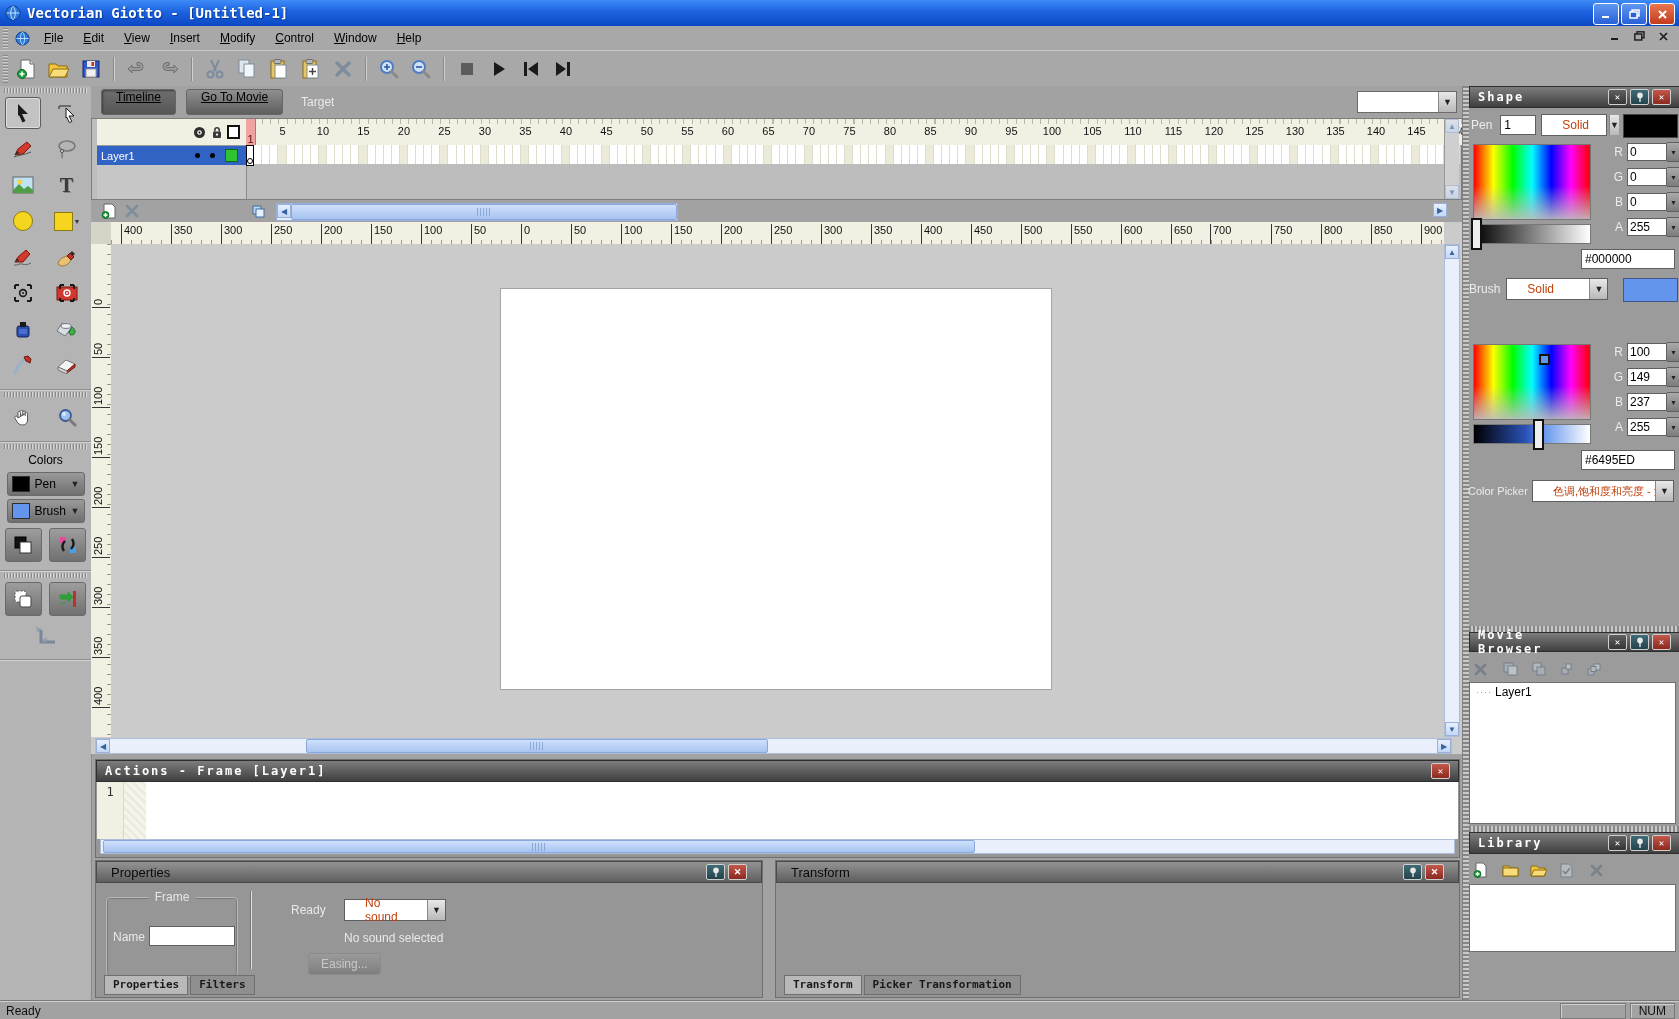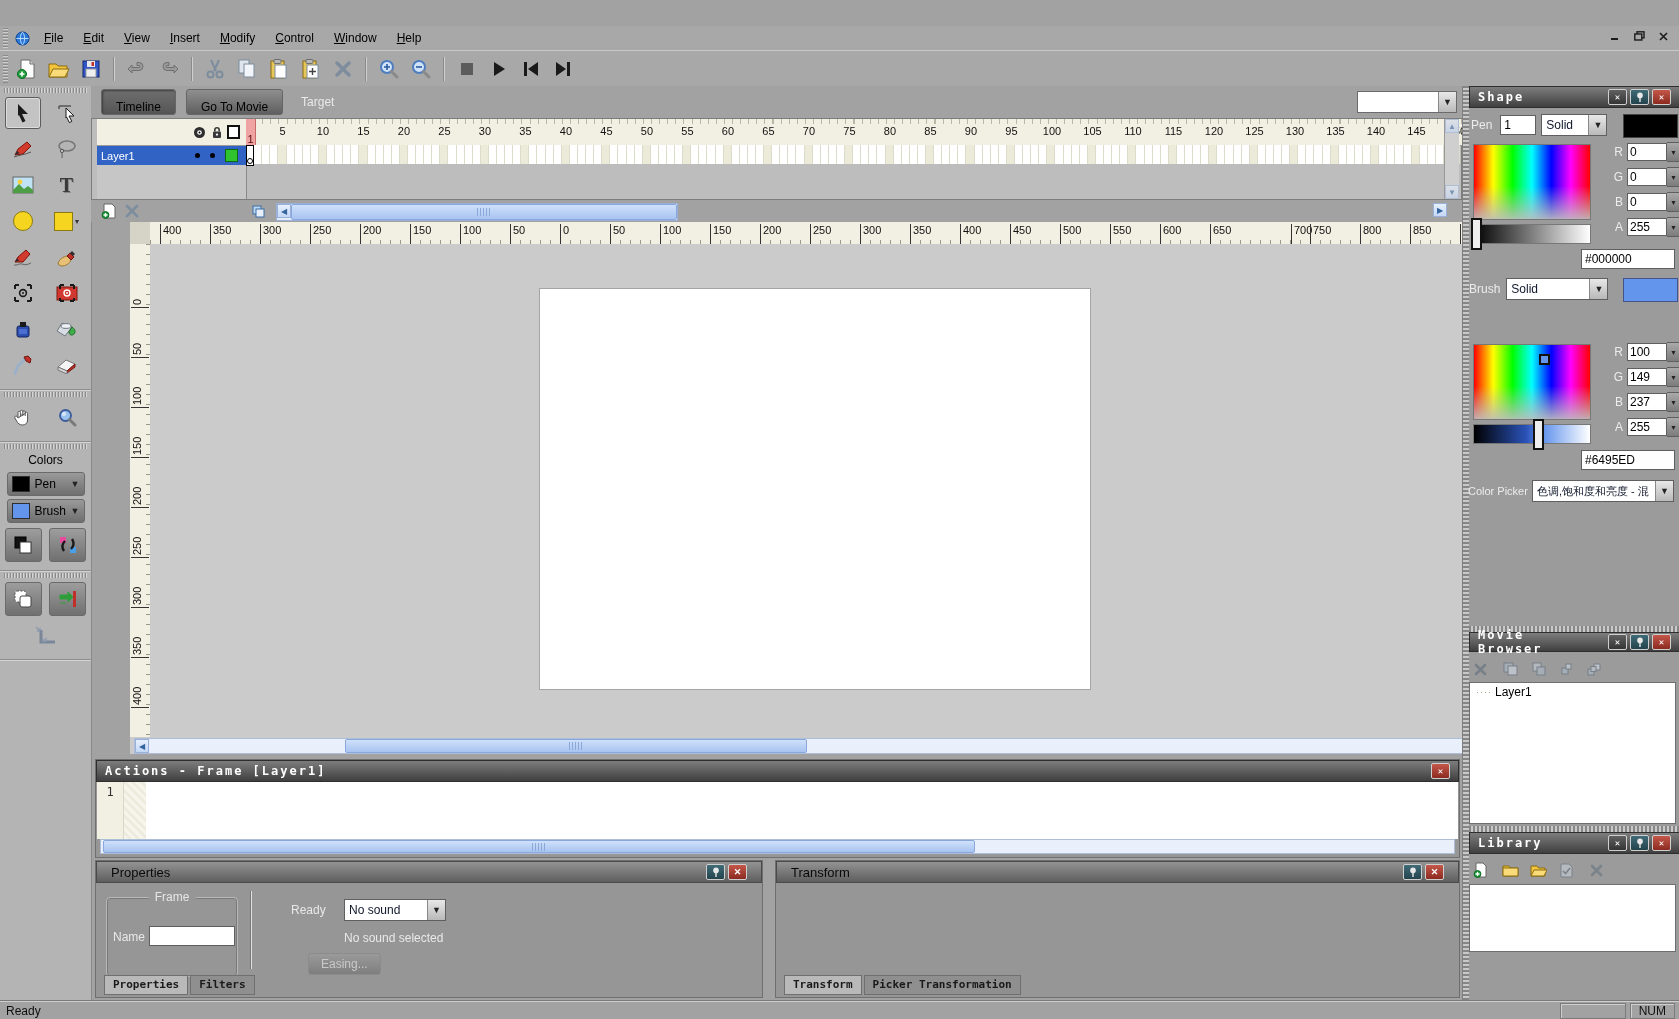--- a/index.html
+++ b/index.html
@@ -47,21 +47,21 @@
     background:linear-gradient(to bottom,#9a9a9a,#6f6f6f);display:flex;align-items:center;padding:0 4px;box-sizing:border-box;color:#000;}
   .color-drop .sw{width:16px;height:14px;border:1px solid #2e2e2e;margin-right:5px;}
   .color-drop .lbl{flex:1;font-size:12px;}
   .color-drop .arr{font-size:9px;color:#222;}
   .sq-btn{width:35px;height:32px;border:1px solid #6a6a6a;border-radius:3px;
     background:linear-gradient(to bottom,#9d9d9d,#707070);display:inline-flex;align-items:center;justify-content:center;margin:2px;}
 
   
   #tl-header{left:91px;top:86px;width:1371px;height:32px;background:#A2A2A2;display:flex;align-items:center;}
   .tl-tab{height:24px;padding:0 14px;margin-left:10px;border:1px solid #666;border-radius:3px;
-    background:linear-gradient(to bottom,#8f8f8f,#5f5f5f);color:#000;display:flex;align-items:flex-end;font-size:12px;}
+    background:linear-gradient(to bottom,#8f8f8f,#5f5f5f);color:#000;display:flex;align-items:flex-start;font-size:12px;text-decoration:underline;}
   .tl-tab.pressed{background:linear-gradient(to bottom,#6f6f6f,#555);box-shadow:inset 1px 1px 2px #3f3f3f;}
   #tl-target{margin-left:18px;color:#e9e9e9;}
   #tl-combo{position:absolute;left:1266px;top:5px;width:98px;height:20px;background:#fff;border:1px solid #6b6b6b;display:flex;}
   #tl-combo .field{flex:1;}
   .combo-btn{width:17px;background:linear-gradient(to bottom,#e8e8e8,#b9b9b9);border-left:1px solid #888;
     display:flex;align-items:center;justify-content:center;font-size:9px;color:#222;}
   #tl-grid{left:91px;top:118px;width:1371px;height:82px;background:#BDBDBD;border:1px solid #7d7d7d;box-sizing:border-box;}
   #layer-col{position:absolute;left:5px;top:0;width:149px;height:100%;border-right:1px solid #8a8a8a;background:#C6C6C6;}
   #layer-col .hdr{height:26px;background:#F2F0E3;border-bottom:1px solid #9a9a9a;display:flex;align-items:center;justify-content:flex-end;gap:4px;padding-right:6px;}
   .hdr-ico{width:13px;height:13px;display:flex;align-items:center;justify-content:center;font-size:10px;}
@@ -86,21 +86,21 @@
     display:flex;align-items:center;justify-content:center;font-size:8px;color:#35649f;box-sizing:border-box;}
   #tl-bottombar{left:91px;top:200px;width:1371px;height:22px;background:#A2A2A2;display:flex;align-items:center;}
   .small-ico{margin:0 4px;display:flex;align-items:center;}
   #tl-hscroll{position:absolute;left:185px;top:3px;width:400px;height:16px;background:#E4EDFB;border:1px solid #9ab0d8;display:flex;}
   .scroll-thumb{background:linear-gradient(to bottom,#cfe0fb,#a8c4f0);border:1px solid #88a7dc;border-radius:2px;position:relative;}
   .thumb-grip{position:absolute;left:50%;top:50%;transform:translate(-50%,-50%);
     width:14px;height:8px;background:repeating-linear-gradient(to right,#8aa8d8 0 1px,transparent 1px 3px);}
   #tl-right-btn{position:absolute;left:1342px;top:3px;}
 
   
-  #canvas{left:91px;top:222px;width:1371px;height:532px;background:#CBCBCB;margin-left:39px;}
+  #canvas{left:91px;top:222px;width:1371px;height:532px;background:#CBCBCB;}
   #h-ruler{position:absolute;left:20px;top:0;width:1333px;height:22px;background:#F2F0E3;border-bottom:1px solid #7d7d7d;overflow:hidden;
     background-image:repeating-linear-gradient(to right,#9a9889 0 1px,transparent 1px 10px);background-size:100% 4px;background-position:0 18px;background-repeat:no-repeat;}
   .hr-label{position:absolute;top:2px;transform:translateX(1px);font-size:11px;color:#111;border-left:1px solid #333;padding-left:2px;height:20px;}
   #ruler-corner{position:absolute;left:0;top:0;width:20px;height:22px;background:#D6D4C6;border-right:1px solid #9a9a9a;border-bottom:1px solid #7d7d7d;}
   #v-ruler{position:absolute;left:0;top:22px;width:20px;height:493px;background:#F2F0E3;border-right:1px solid #7d7d7d;overflow:hidden;
     background-image:repeating-linear-gradient(to bottom,#9a9889 0 1px,transparent 1px 10px);background-size:4px 100%;background-position:16px 0;background-repeat:no-repeat;}
   .vr-label{position:absolute;left:1px;transform:rotate(-90deg);transform-origin:left top;font-size:11px;color:#111;
     border-left:1px solid #333;padding-left:2px;height:18px;}
   #work{position:absolute;left:20px;top:22px;width:1333px;height:493px;background:#CBCBCB;overflow:hidden;}
   #stage{position:absolute;left:389px;top:44px;width:550px;height:400px;background:#fff;border:1px solid #a5a5a5;}
@@ -126,21 +126,21 @@
   #actions-hscroll{position:absolute;left:4px;bottom:3px;width:1355px;height:15px;background:#E9F0FB;border:1px solid #aebed8;display:flex;box-sizing:border-box;}
 
   .lt-title{background:linear-gradient(to bottom,#939393,#5e5e5e);border:1px solid #4a4a4a;color:#0a0a0a;
     font-size:13px;display:flex;align-items:center;padding:0 14px;box-sizing:border-box;}
   #properties{left:95px;top:860px;width:668px;height:138px;background:#969696;border:1px solid #6f6f6f;box-sizing:border-box;}
   .groupbox{position:absolute;border:1px solid #b8b8b8;box-shadow:inset 0 0 0 1px #7a7a7a;border-radius:4px;}
   .groupbox .legend{position:absolute;top:-8px;left:50%;transform:translateX(-50%);background:#969696;padding:0 6px;color:#e6e6e6;}
   .plabel{color:#e9e9e9;}
   .tinput{background:#fff;border:1px solid #5f5f5f;height:18px;font-size:12px;padding:0 3px;font-family:"Liberation Sans",sans-serif;box-sizing:content-box;}
   .comboBox{background:#fff;border:1px solid #5f5f5f;height:20px;display:flex;align-items:center;}
-  .comboBox .cv{flex:1;padding:0 4px;color:#0f172a;}
+  .comboBox .cv{flex:1;padding:0 20px;color:#c2410c;}
   .dis-btn{border:1px solid #8b8b8b;border-radius:3px;background:linear-gradient(to bottom,#9a9a9a,#7e7e7e);
     color:#c9c9c9;padding:3px 12px;display:inline-block;}
   .tabrow{position:absolute;left:0;bottom:2px;height:20px;display:flex;padding-left:8px;gap:2px;}
   .tab{font-family:"DejaVu Sans Mono",monospace;font-size:11px;font-weight:bold;padding:2px 8px;
     border:1px solid #6f6f6f;background:#8f8f8f;color:#1a1a1a;}
   .tab.active{background:#b9b9b9;}
   #transform{left:775px;top:860px;width:685px;height:138px;background:#969696;border:1px solid #6f6f6f;box-sizing:border-box;}
 
   
   #dock{left:1462px;top:86px;width:217px;height:914px;background:#9B9B9B;border-left:1px solid #7f7f7f;}
@@ -160,20 +160,45 @@
   
   #statusbar{left:0;top:1000px;width:1679px;height:19px;background:#A2A2A2;border-top:1px solid #7a7a7a;
     box-shadow:inset 0 1px 0 #cecece;display:flex;align-items:center;color:#0f0f0f;}
   .sb-cell{border:1px solid #7a7a7a;box-shadow:1px 1px 0 #cfcfcf inset;height:14px;display:flex;align-items:center;padding:0 8px;}
 </style>
 </head>
 <body>
 
 <div id="app">
 
+  <div class="abs" id="titlebar">
+    <svg width="16" height="16" viewBox="0 0 16 16">
+        <circle cx="8" cy="8" r="7" fill="#2b78d8" stroke="#0a3f8a"></circle>
+        <path d="M1.5 8h13M8 1.2c3 2.8 3 10.8 0 13.6M8 1.2c-3 2.8-3 10.8 0 13.6" stroke="#bfe0ff" fill="none" stroke-width="1"></path>
+      </svg>
+    <span class="ttext">Vectorian Giotto - [Untitled-1]</span>
+    <div class="winbtns">
+      <div class="winbtn">
+          <svg width="10" height="9" viewBox="0 0 10 9">
+            <rect x="1" y="6" width="7" height="2" fill="#fff"></rect>
+          </svg>
+        </div>
+      <div class="winbtn">
+          <svg width="11" height="10" viewBox="0 0 11 10">
+            <rect x="3" y="1" width="7" height="6" fill="none" stroke="#fff" stroke-width="1.5"></rect>
+            <rect x="1" y="3" width="7" height="6" fill="#2a61d8" stroke="#fff" stroke-width="1.5"></rect>
+          </svg>
+        </div>
+      <div class="winbtn close">
+          <svg width="9" height="9" viewBox="0 0 9 9">
+            <path d="M1 1l7 7M8 1L1 8" stroke="#fff" stroke-width="2"></path>
+          </svg>
+        </div>
+    </div>
+  </div>
 
   <div class="abs" id="menubar">
     <div class="grip-v"></div>
     <svg width="15" height="15" viewBox="0 0 16 16" style="margin:0 4px">
         <circle cx="8" cy="8" r="7" fill="#2b78d8" stroke="#0a3f8a"></circle>
         <path d="M1.5 8h13M8 1.2c3 2.8 3 10.8 0 13.6M8 1.2c-3 2.8-3 10.8 0 13.6" stroke="#bfe0ff" fill="none" stroke-width="1"></path>
       </svg>
     <div style="display:flex;">
         <span class="menu-item"><u>F</u>ile</span>
         <span class="menu-item"><u>E</u>dit</span>
@@ -770,21 +795,21 @@
         <span class="hr-label" style="left: 609px;">200</span>
         <span class="hr-label" style="left: 659px;">250</span>
         <span class="hr-label" style="left: 709px;">300</span>
         <span class="hr-label" style="left: 759px;">350</span>
         <span class="hr-label" style="left: 809px;">400</span>
         <span class="hr-label" style="left: 859px;">450</span>
         <span class="hr-label" style="left: 909px;">500</span>
         <span class="hr-label" style="left: 959px;">550</span>
         <span class="hr-label" style="left: 1009px;">600</span>
         <span class="hr-label" style="left: 1059px;">650</span>
-        <span class="hr-label" style="left: 1140px;">700</span>
+        <span class="hr-label" style="left: 1098px;">700</span>
         <span class="hr-label" style="left: 1159px;">750</span>
         <span class="hr-label" style="left: 1209px;">800</span>
         <span class="hr-label" style="left: 1259px;">850</span>
         <span class="hr-label" style="left: 1309px;">900</span>
       </div>
     <div id="v-ruler">
         <span class="vr-label" style="top: 64px;">0</span>
         <span class="vr-label" style="top: 114px;">50</span>
         <span class="vr-label" style="top: 164px;">100</span>
         <span class="vr-label" style="top: 214px;">150</span>

